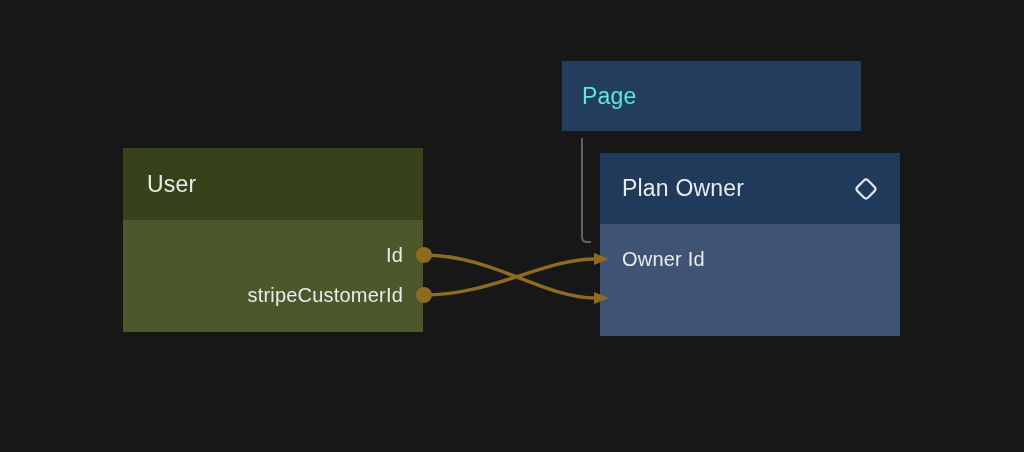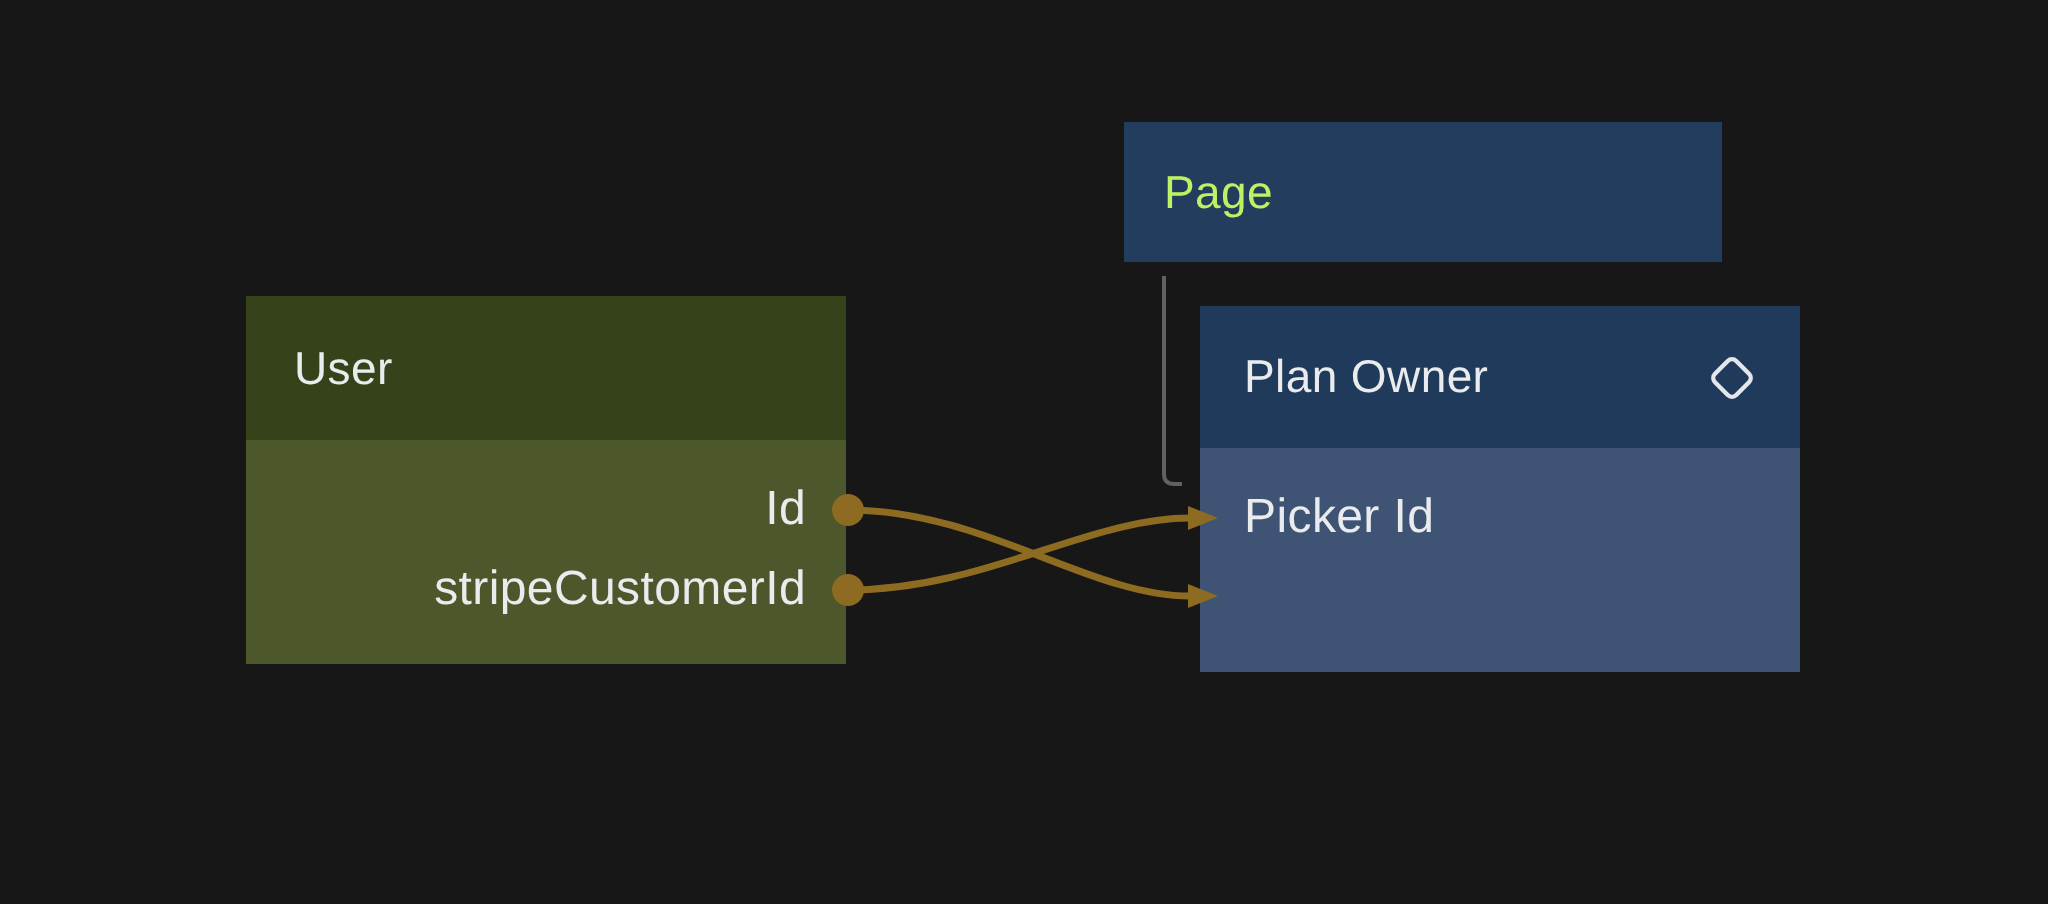--- a/index.html
+++ b/index.html
@@ -39,21 +39,21 @@
   .node-user .node-body { height: 112px; padding-top: 15px; box-sizing: border-box; }
   
   .node-plan-picker { left: 600px; top: 153px; width: 300px; height: 183px; }
   .node-plan-picker .node-header { height: 71px; padding: 0 20px 0 22px; justify-content: space-between; }
   .node-plan-picker .node-body { height: 112px; padding-top: 15px; box-sizing: border-box; }
 
   .field {
     height: 40px;
     display: flex;
     align-items: center;
-    font-size: 24px;
+    font-size: 20px;
     white-space: nowrap;
   }
   .fields-right .field { justify-content: flex-end; padding-right: 20px; }
   .fields-left  .field { justify-content: flex-start; padding-left: 22px; }
 
   .wires {
     position: absolute;
     left: 0;
     top: 0;
     z-index: 5;
@@ -67,21 +67,21 @@
     justify-content: center;
   }
 </style>
 </head>
 <body>
 
 <div class="canvas" style="background-color: rgb(23, 23, 23);">
 
   <div class="node node-page">
     <div class="node-header" style="background-color: rgb(34, 61, 94);">
-      <div class="node-title" style="color: #bef264;">Page</div>
+      <div class="node-title" style="color: #5eead4;">Page</div>
     </div>
   </div>
 
   <div class="node node-user">
     <div class="node-header" style="background-color: rgb(53, 66, 26);">
       <div class="node-title" style="color: rgb(233, 235, 236);">User</div>
     </div>
     <div class="node-body fields-right" style="background-color: rgb(76, 87, 43);">
       <div class="field" style="color: rgb(233, 235, 236);">Id</div>
       <div class="field" style="color: rgb(233, 235, 236);">stripeCustomerId</div>
@@ -91,21 +91,21 @@
   <div class="node node-plan-picker">
     <div class="node-header" style="background-color: rgb(32, 58, 92);">
       <div class="node-title" style="color: rgb(233, 235, 236);">Plan Owner</div>
       <div class="diamond-wrap">
         <svg width="28" height="28" viewBox="0 0 28 28">
           <rect x="6.5" y="6.5" width="15" height="15" rx="3" fill="none" stroke-width="2.2" transform="rotate(45 14 14)" stroke="#e3e6ea"></rect>
         </svg>
       </div>
     </div>
     <div class="node-body fields-left" style="background-color: rgb(63, 83, 116);">
-      <div class="field" style="color: rgb(233, 235, 236);">Picker Id</div>
+      <div class="field" style="color: rgb(233, 235, 236);">Owner Id</div>
     </div>
   </div>
 
   <svg class="wires" width="1024" height="452" viewBox="0 0 1024 452">
 
     <path d="M582 138 L582 237 Q582 242 587 242 L591 242" fill="none" stroke-width="2" stroke="#606164"></path>
 
     <path d="M424 255 C492 255 544 298 595 298" fill="none" stroke-width="3.5" stroke="#8d6b20"></path>
     <polygon points="594,292 609,298 594,304" fill="#8d6b20"></polygon>
 

